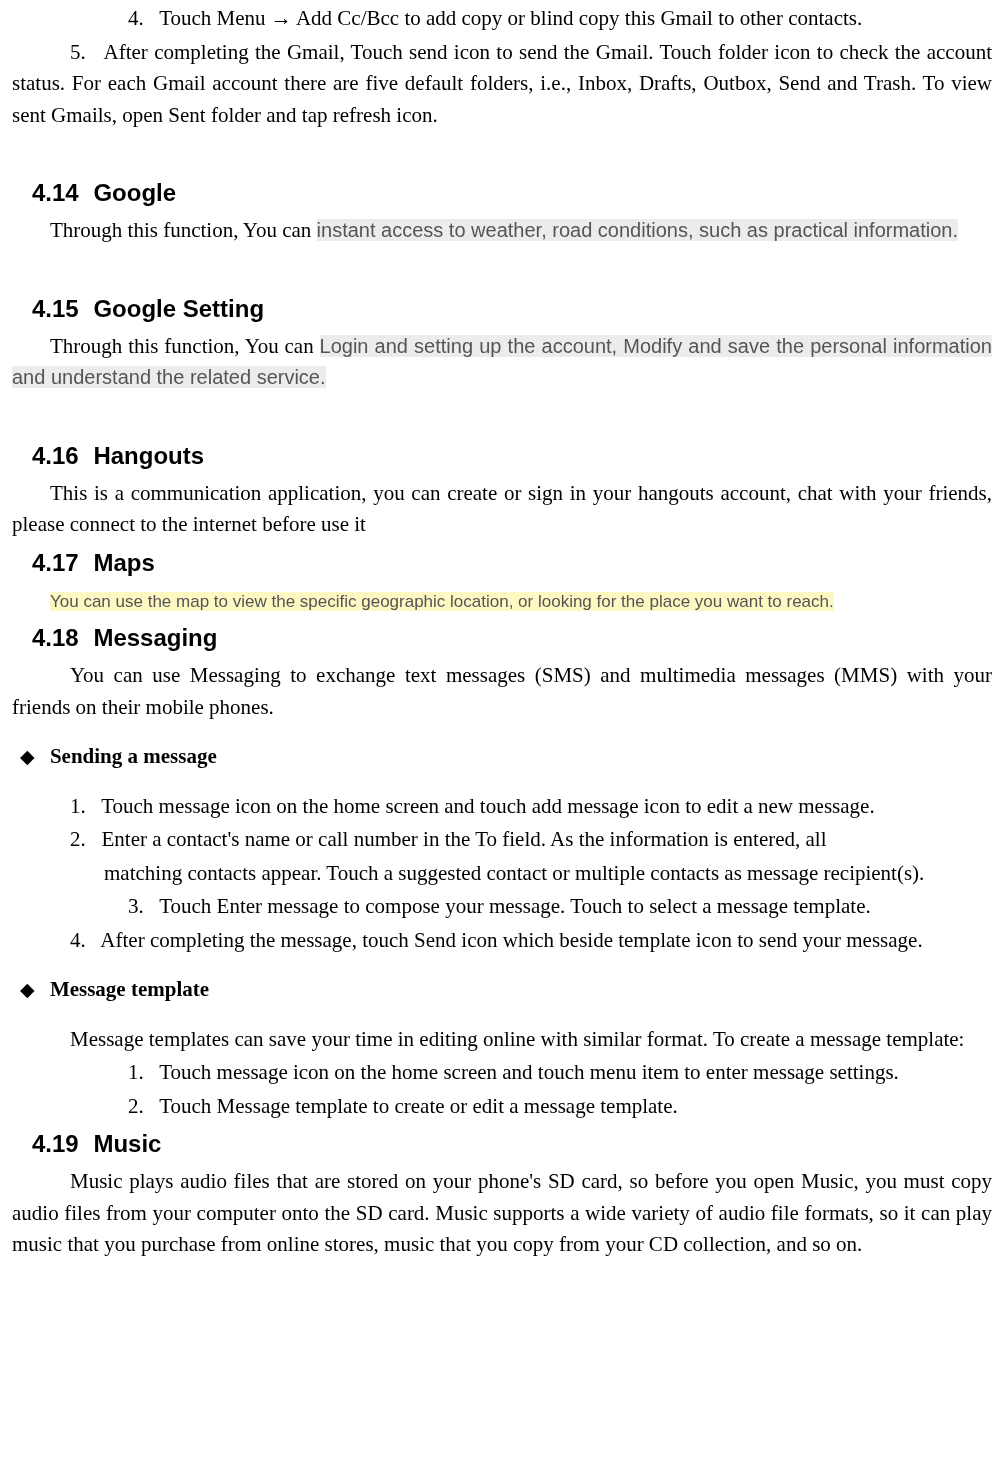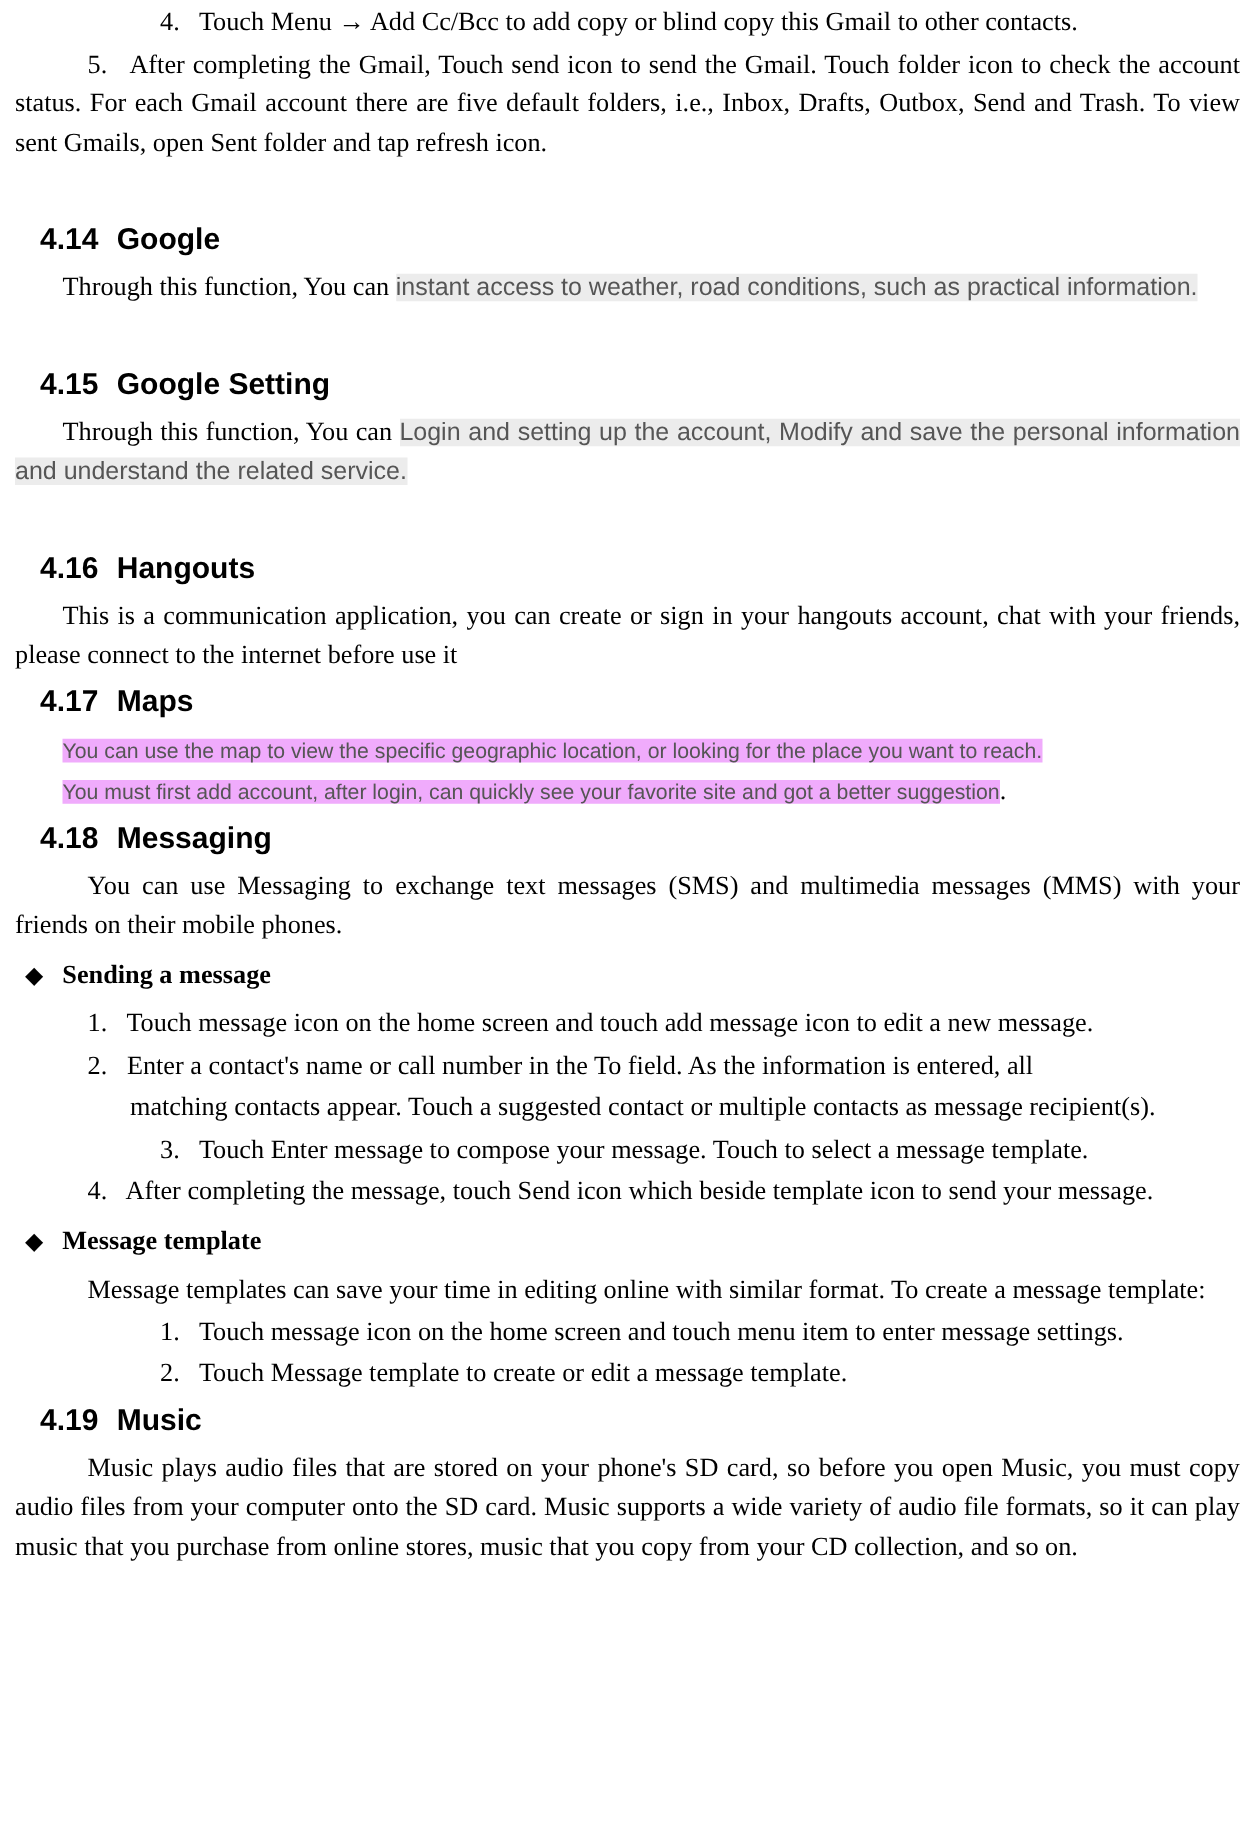--- a/index.html
+++ b/index.html
@@ -45,29 +45,29 @@
       display: inline-block;
       min-width: 14px;
     }
     .highlight {
       background-color: #ececec;
       color: #555;
       font-family: Verdana, Geneva, sans-serif;
       font-size: 20px;
     }
     .highlight-line {
-      background-color: #f0abfc;
+      background-color: #fef9c3;
       color: #555;
       font-family: Verdana, Geneva, sans-serif;
       font-size: 17px;
       display: inline;
     }
     .diamond-line {
       text-align: justify;
-      margin: 8px 0;
+      margin: 18px 0;
     }
     .diamond {
       display: inline-block;
       margin-left: 8px;
       margin-right: 10px;
       font-size: 19px;
     }
     .bold {
       font-weight: bold;
     }
@@ -135,23 +135,20 @@
   </div>
   <div class="para indent1">This is a communication application, you can create or sign in your hangouts account, chat with your friends, please connect to the internet before use it</div>
 
   <div class="section-heading" style="margin-top:4px">
     <span class="num">4.17</span>
     <span>Maps</span>
   </div>
   <div class="para" style="margin-left:38px;">
     <span class="highlight-line">You can use the map to view the specific geographic location, or looking for the place you want to reach.</span>
   </div>
-  <div class="para" style="margin-left:38px;">
-    <span class="highlight-line">You must first add account, after login, can quickly see your favorite site and got a better suggestion</span><span>.</span>
-  </div>
 
   <div class="section-heading" style="margin-top:4px">
     <span class="num">4.18</span>
     <span>Messaging</span>
   </div>
   <div class="para indent1b">You can use Messaging to exchange text messages (SMS) and multimedia messages (MMS) with your friends on their mobile phones.</div>
 
   <div class="diamond-line">
     <span class="diamond">◆</span>
     <span class="bold">Sending a message</span>

